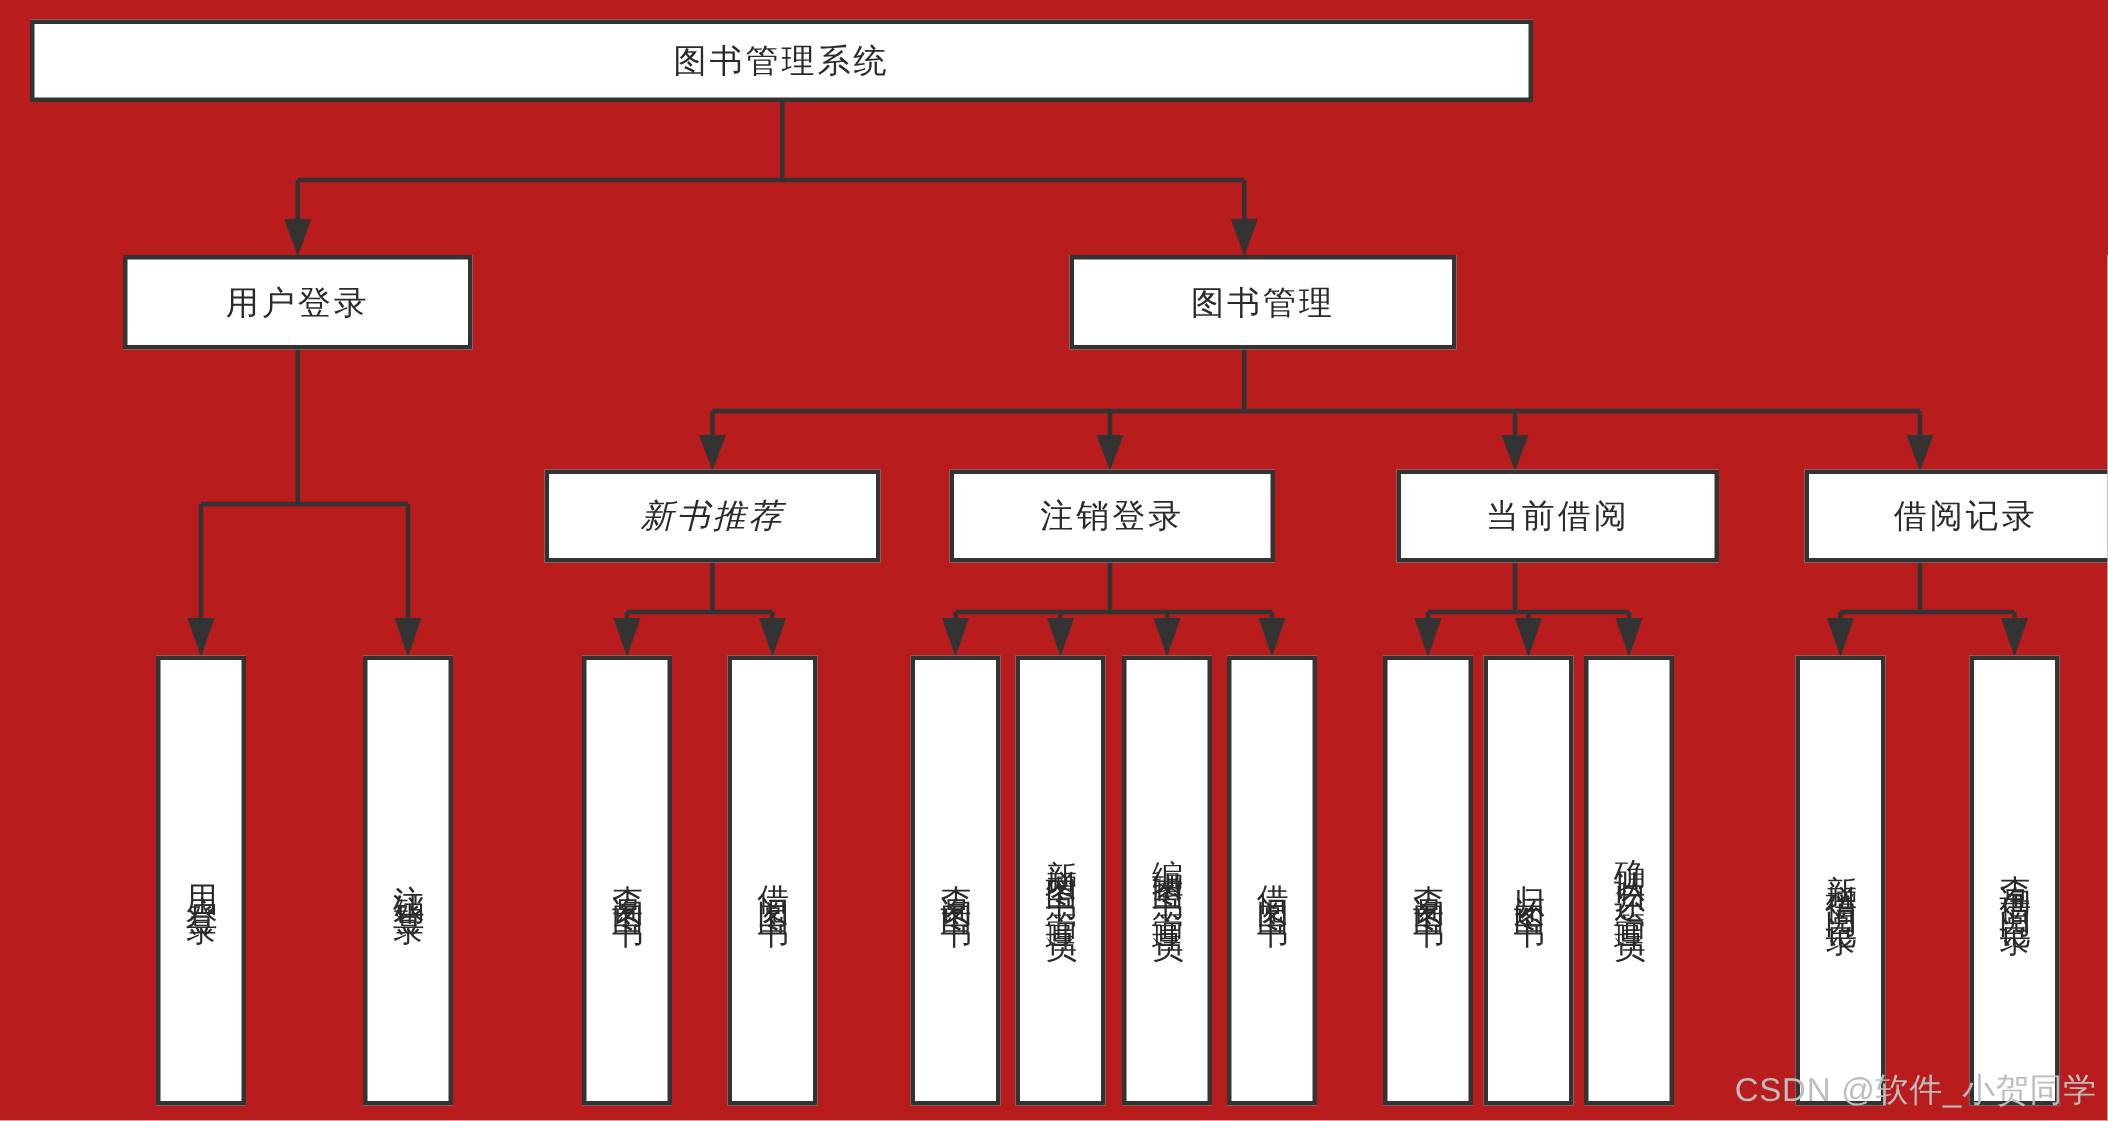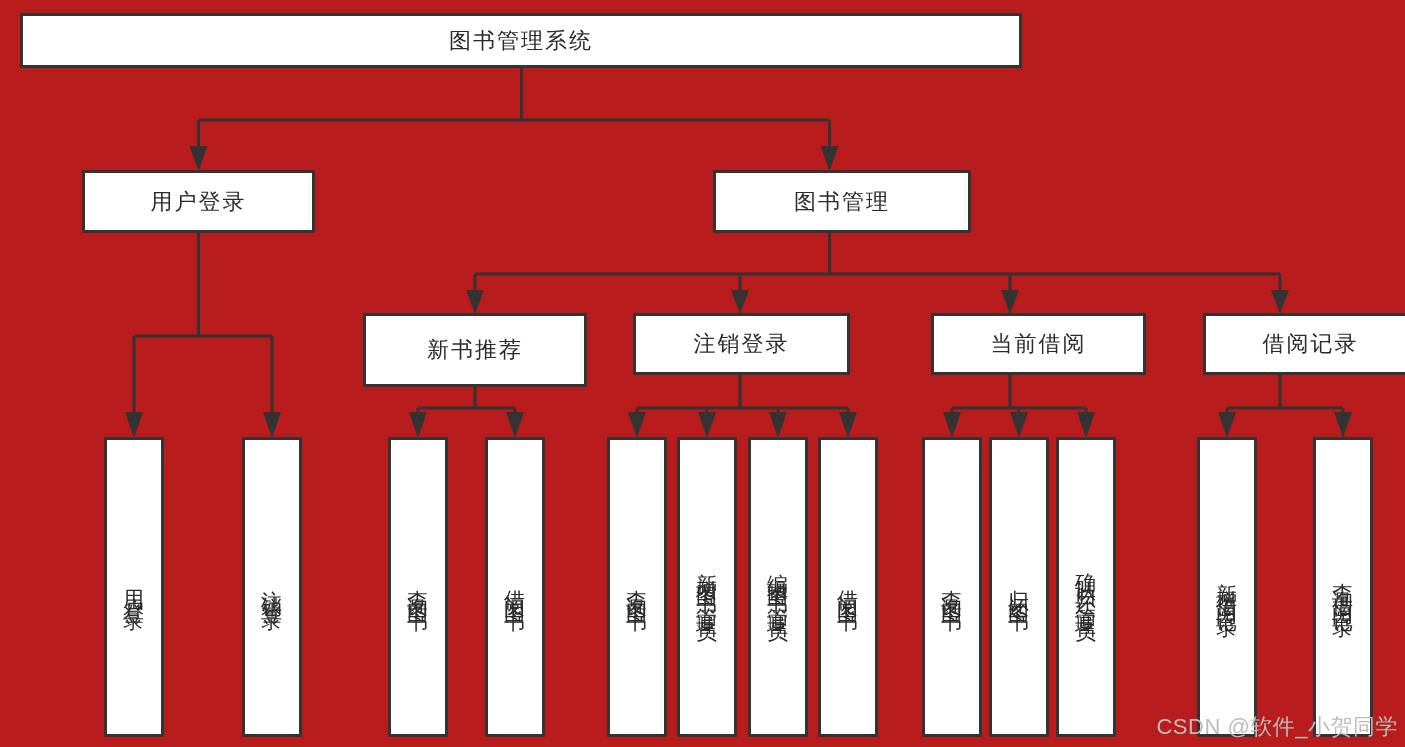--- a/index.html
+++ b/index.html
@@ -88,21 +88,21 @@
       <polygon points="1218,412 1236,412 1227,438"></polygon>
       <polygon points="1334,412 1352,412 1343,438"></polygon>
     </g>
   </svg>
 
   <div class="node h" style="left:20px; top:13px; width:1002px; height:55px;">图书管理系统</div>
 
   <div class="node h" style="left:82px; top:170px; width:233px; height:63px;">用户登录</div>
   <div class="node h" style="left:713px; top:170px; width:258px; height:63px;">图书管理</div>
 
-  <div class="node h" style="left:363px; top:313px; width:224px; height:74px;">新书推荐</div>
+  <div class="node h" style="left:363px; top:313px; width:224px; height:62px;font-style:italic;">新书推荐</div>
   <div class="node h" style="left:633px; top:313px; width:217px; height:62px;">注销登录</div>
   <div class="node h" style="left:902px; top:313px; width:215px; height:62px;margin-left:29px;">当前借阅</div>
   <div class="node h" style="left:1203px; top:313px; width:215px; height:62px;">借阅记录</div>
 
   <div class="node v" style="left:104px;">用户登录</div>
   <div class="node v" style="left:242px;">注销登录</div>
 
   <div class="node v" style="left:388px;">查询图书</div>
   <div class="node v" style="left:485px;">借阅图书</div>
 

